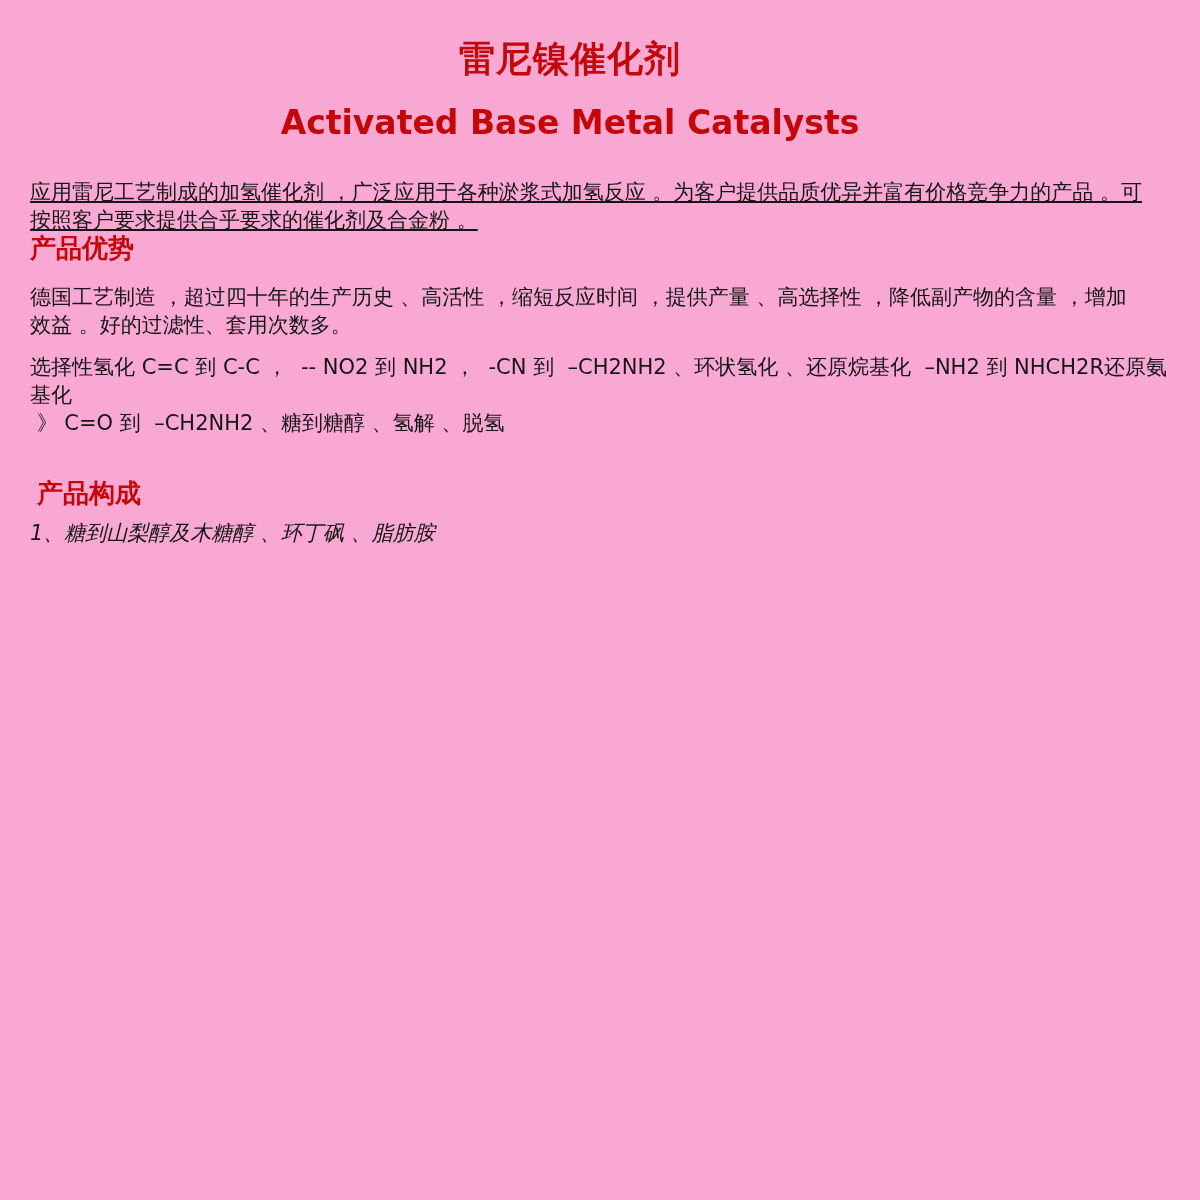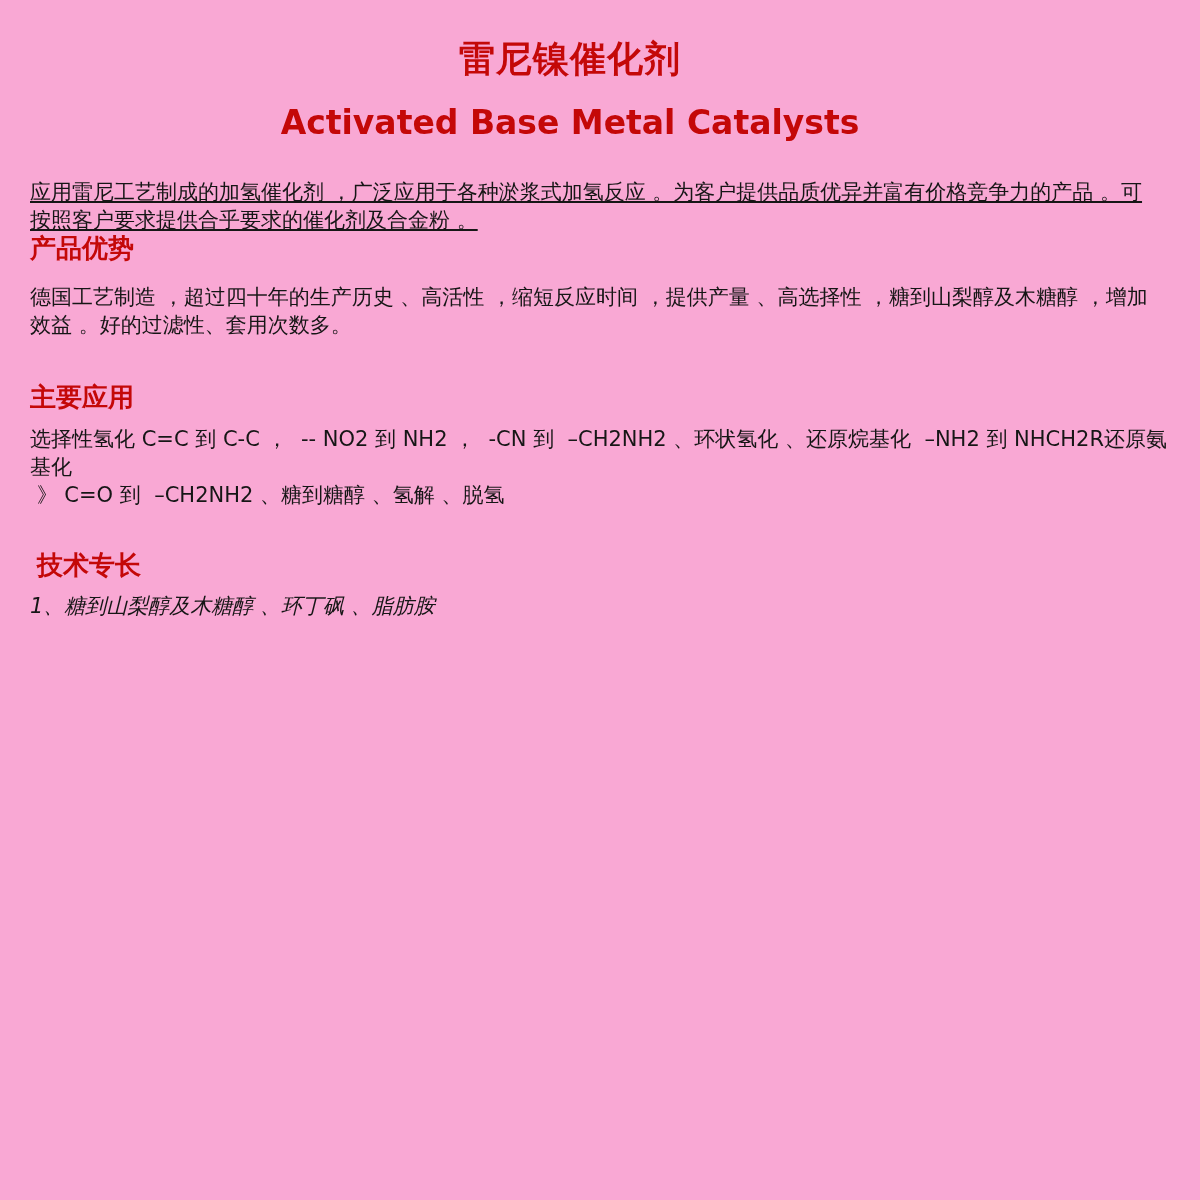--- a/index.html
+++ b/index.html
@@ -66,28 +66,27 @@
     <div class="title-zh">雷尼镍催化剂</div>
     <div class="title-en">Activated Base Metal Catalysts</div>
   </div>
 
   <div class="intro body-text"><span>应用雷尼工艺制成的加氢催化剂 ，广泛应用于各种淤浆式加氢反应 。为客户提供品质优异并富有价格竞争力的产品 。可</span>
 <span>按照客户要求提供合乎要求的催化剂及合金粉 。</span></div>
 
 
   <div class="section s2">
     <div class="section-heading">产品优势</div>
-    <div class="body-text"><span>德国工艺制造 ，超过四十年的生产历史 、高活性 ，缩短反应时间 ，提供产量 、高选择性 ，糖到山梨醇及木糖醇 ，增加</span>
+    <div class="body-text"><span>德国工艺制造 ，超过四十年的生产历史 、高活性 ，缩短反应时间 ，提供产量 、高选择性 ，降低副产物的含量 ，增加</span>
 <span>效益 。好的过滤性、套用次数多。</span></div>
   </div>
 
   <div class="section s3">
-    <div class="section-heading">主要应用</div>
     <div class="body-text"><span>选择性氢化 C=C 到 C-C ，  -- NO2 到 NH2 ，  -CN 到  –CH2NH2 、环状氢化 、还原烷基化  –NH2 到 NHCH2R还原氨基化</span>
 <span> 》 C=O 到  –CH2NH2 、糖到糖醇 、氢解 、脱氢</span></div>
   </div>
 
   <div class="section s4">
-    <div class="section-heading">技术专长</div>
+    <div class="section-heading">产品构成</div>
     <div class="body-text"><span>1、糖到山梨醇及木糖醇 、环丁砜 、脂肪胺</span></div>
   </div>
 
 </div>
 
 </body></html>

